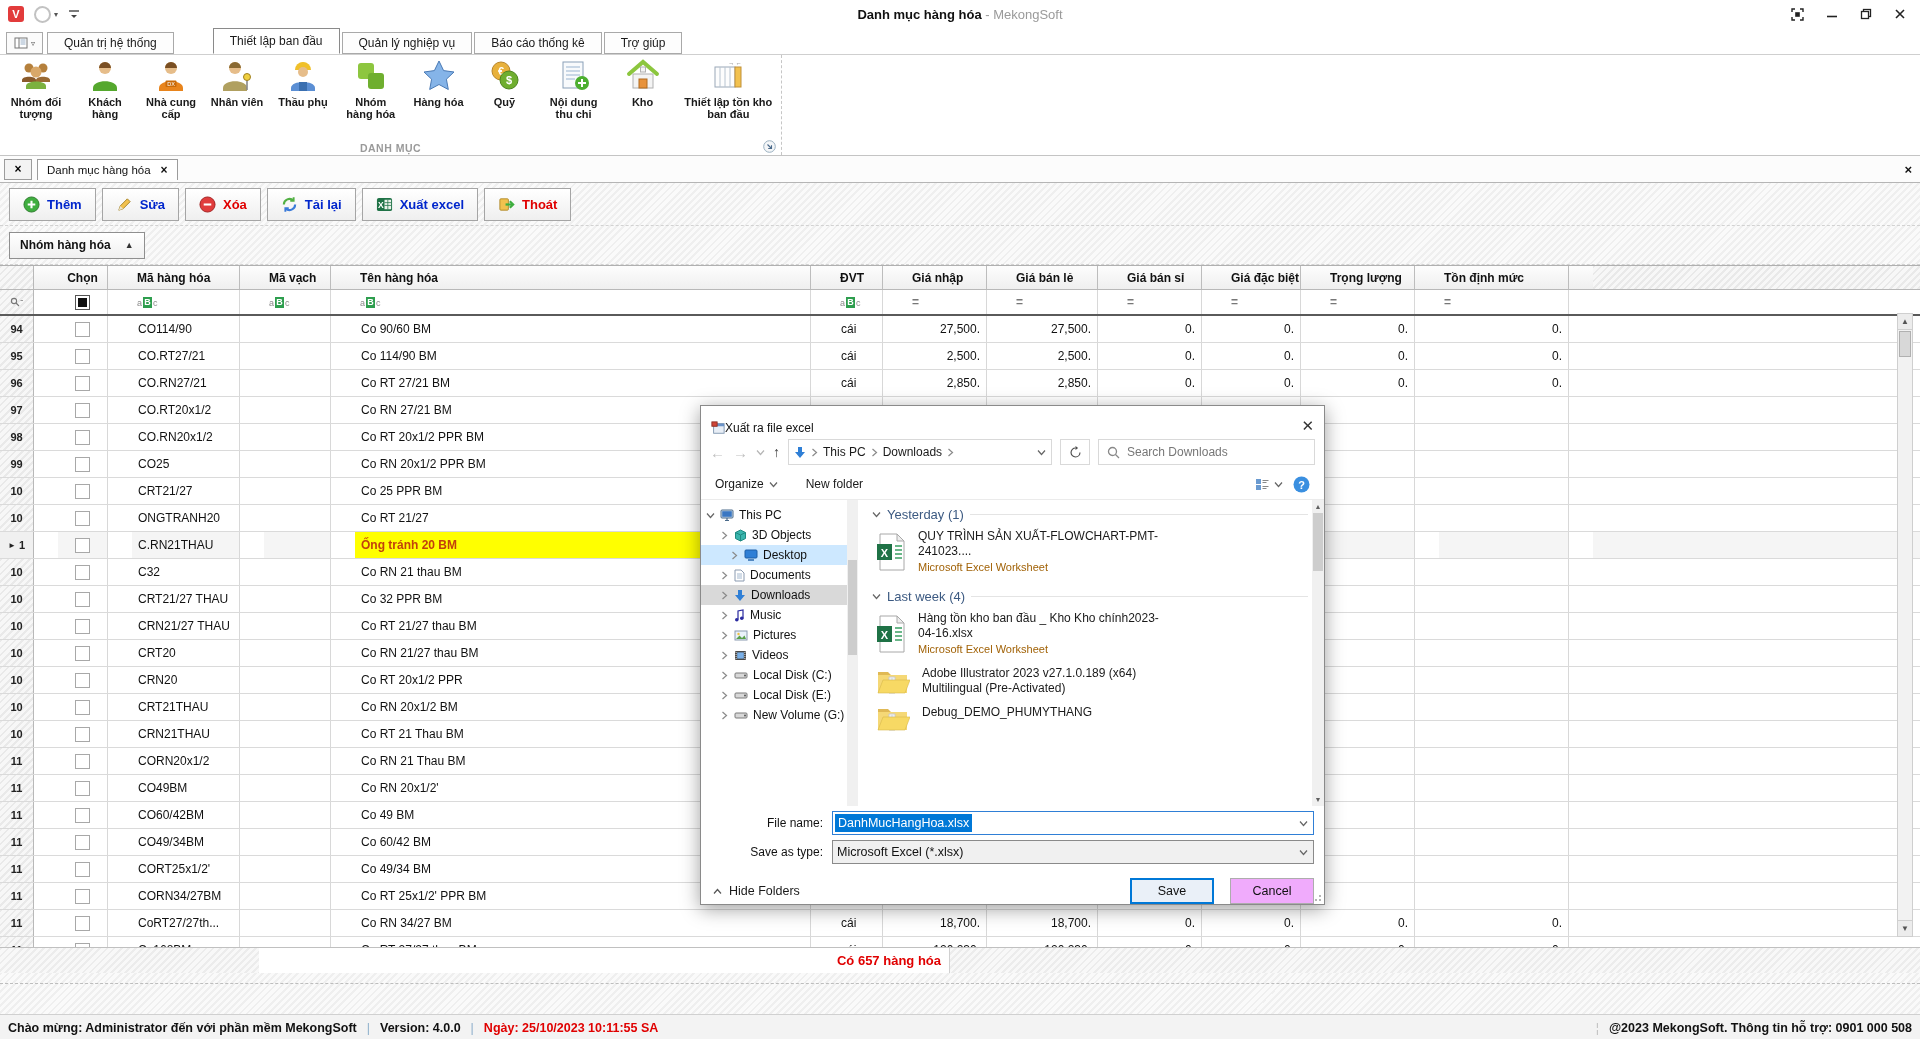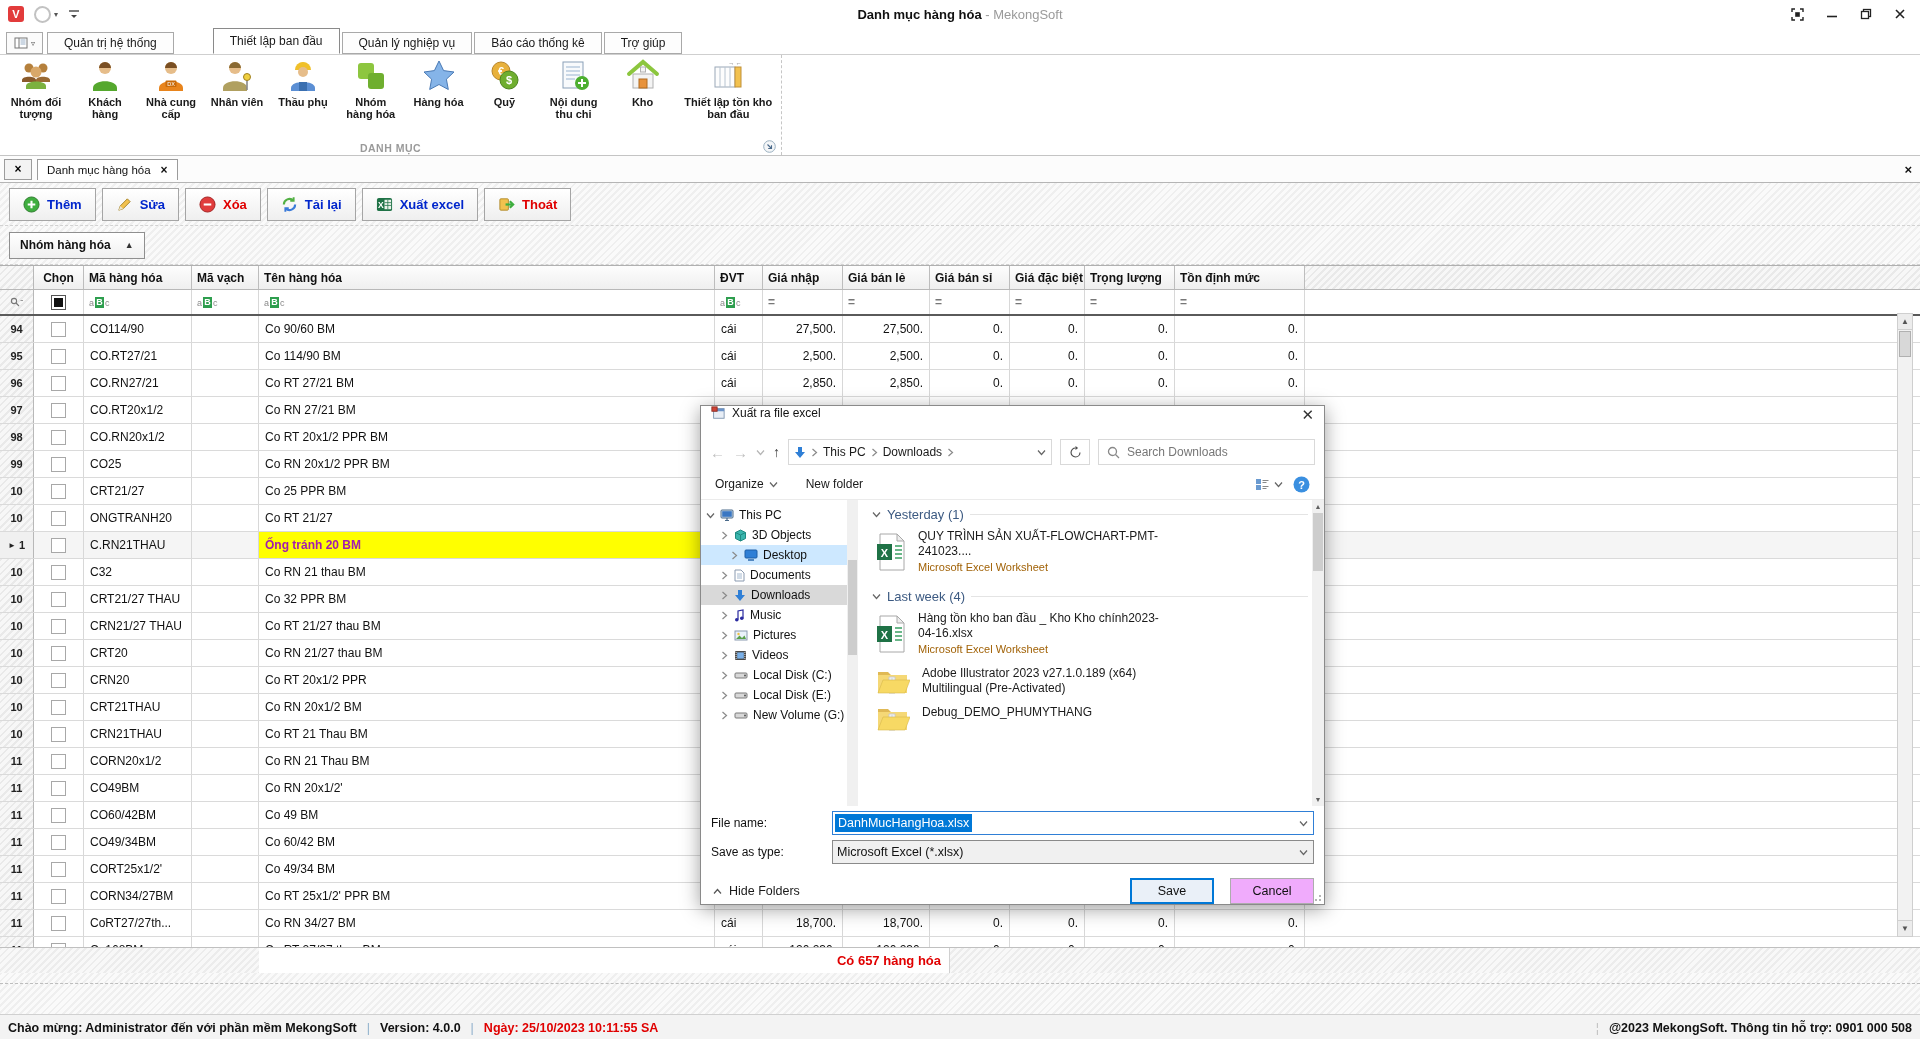--- a/index.html
+++ b/index.html
@@ -36,21 +36,21 @@
   .pagetitle{height:27px;line-height:27px;font-size:17px;font-weight:bold;color:#000;padding-left:9px;border:1px dashed #d2d2d2;border-left:none;border-right:none;background:repeating-linear-gradient(135deg,#f2f2f2 0px,#f2f2f2 2px,#fcfcfc 2px,#fcfcfc 5px);}
   .actions{height:42px;display:flex;align-items:center;gap:6px;padding-left:9px;border-bottom:1px dashed #d2d2d2;}
   .abtn{height:31px;border:1px solid #a5a5a5;background:linear-gradient(#ffffff,#efefef);display:flex;align-items:center;gap:7px;padding:0 13px;font-size:13px;font-weight:bold;cursor:pointer;}
   .abtn.blue{color:#0026cc;}
   .abtn.red{color:#e00000;}
   .grouprow{height:38px;display:flex;align-items:center;padding-left:9px;border-bottom:1px dashed #d2d2d2;}
   .groupbtn{height:25px;border:1px solid #8f8f8f;background:linear-gradient(#ffffff,#f0f0f0);display:flex;align-items:center;gap:14px;padding:0 10px;font-size:12px;font-weight:bold;color:#111;}
   .groupbtn .tri{font-size:9px;color:#333;}
   
   .grid{position:relative;height:707px;border-top:1px solid #b0b0b0;background:#fff;overflow:hidden;}
-  .grow,.ghead,.gfilter{display:flex;width:1920px;}
+  .grow,.ghead,.gfilter{display:flex;width:1920px;gap:24px;}
   .gc{box-sizing:border-box;border-right:1px solid #d8d8d8;overflow:hidden;white-space:nowrap;display:flex;align-items:center;}
   .ghead{height:23px;background:linear-gradient(#fdfdfd,#efefef);border-bottom:1px solid #b8b8b8;}
   .ghead .gc{font-size:12px;font-weight:bold;color:#111;padding-left:5px;border-right:1px solid #bdbdbd;}
   .gfilter{height:24px;background:#fff;border-bottom:2px solid #5a5a5a;}
   .gfilter .gc{padding-left:5px;}
   .grow{height:26px;border-bottom:1px solid #dadada;background:#fff;font-size:12px;color:#111;}
   .grow .gc{padding-left:6px;}
   .c-rowhead{width:34px;justify-content:center;padding-left:0!important;font-size:11px;font-weight:bold;color:#222;
      background:repeating-linear-gradient(135deg,#e9e9e9 0px,#e9e9e9 2px,#f7f7f7 2px,#f7f7f7 5px);border-right:1px solid #b8b8b8!important;}
   .c-chon{width:50px;justify-content:center;padding-left:0!important;}
@@ -67,39 +67,39 @@
   .c-filler{flex:1;border-right:none!important;}
   .ghead .c-filler{background:repeating-linear-gradient(135deg,#e9e9e9 0px,#e9e9e9 2px,#f7f7f7 2px,#f7f7f7 5px);}
   .num{justify-content:flex-end;padding-right:6px;padding-left:0!important;}
   .cb{width:13px;height:13px;border:1px solid #a8a8a8;background:#fff;}
   .cbf{width:13px;height:13px;border:1px solid #555;background:#fff;display:flex;}
   .cbf i{flex:1;margin:2px;background:#111;}
   .abc{display:inline-flex;align-items:flex-end;gap:1px;font-size:9px;color:#8a8a8a;font-style:normal;}
   .abc .b{background:#2e9e4e;color:#fff;width:9px;height:11px;display:inline-flex;align-items:center;justify-content:center;font-weight:bold;font-size:9px;}
   .eq{font-size:12px;font-weight:bold;color:#777;}
   .sel-row .gc{background:#f5f5f5;}
-  .sel-row .c-name{background:#ffff00;color:#a21caf;font-weight:bold;text-align:right;}
+  .sel-row .c-name{background:#ffff00;color:#c2410c;font-weight:bold;text-align:right;}
   .sel-row .c-rowhead{background:#f0f0f0;}
   .selarrow{font-size:8px;margin-right:3px;color:#222;}
   .partial{height:10px;overflow:hidden;border-bottom:none;}
   .gfooterwrap{position:absolute;left:0;top:681px;width:1920px;height:26px;background:repeating-linear-gradient(135deg,#ececec 0px,#ececec 2px,#f8f8f8 2px,#f8f8f8 5px);border-top:1px solid #c0c0c0;}
   .gfooter{position:absolute;left:259px;top:0;width:691px;height:25px;background:#fff;border-right:1px solid #d0d0d0;display:flex;align-items:center;justify-content:flex-end;padding-right:8px;box-sizing:border-box;font-size:13px;font-weight:bold;color:#e00000;}
   .gsb{position:absolute;right:7px;top:47px;width:16px;height:624px;background:#f2f2f2;border:1px solid #cfcfcf;box-sizing:border-box;}
   .gsb .arr{height:15px;display:flex;align-items:center;justify-content:center;font-size:8px;color:#555;background:#ececec;border-bottom:1px solid #cfcfcf;}
   .gsb .arr.b{position:absolute;bottom:0;left:0;right:0;border-top:1px solid #cfcfcf;border-bottom:none;}
   .gsb .thumb{height:24px;background:#d8d8d8;border:1px solid #b0b0b0;margin:1px;}
   
   .statusgap{height:10px;background:repeating-linear-gradient(135deg,#efefef 0px,#efefef 2px,#fafafa 2px,#fafafa 5px);border-bottom:1px dashed #bdbdbd;}
   .statusbar{height:26px;background:#f3f3f3;border-top:1px solid #d0d0d0;display:flex;align-items:center;font-size:12.5px;font-weight:bold;color:#111;padding:0 8px;}
   .statusbar .sep{color:#8fb0cc;margin:0 10px;font-weight:normal;}
   .statusbar .date{color:#e00000;}
   .statusbar .right{margin-left:auto;display:flex;align-items:center;}
   
   .dialog{position:absolute;left:700px;top:405px;width:625px;height:500px;background:#fff;border:1px solid #8a8a8a;box-shadow:0 4px 18px rgba(0,0,0,.38);z-index:10;display:flex;flex-direction:column;box-sizing:border-box;}
-  .dlg-title{height:29px;display:flex;align-items:flex-start;gap:7px;padding:0 10px;font-size:12px;color:#111;}
+  .dlg-title{height:29px;display:flex;align-items:flex-end;padding:0 10px;font-size:12px;color:#111;}
   .dlg-x{margin-left:auto;font-size:15px;color:#333;}
   .dlg-nav{height:34px;display:flex;align-items:center;gap:8px;padding:0 9px;}
   .nav-arr{font-size:15px;color:#c0c0c0;}
   .nav-up{font-size:14px;color:#3a3a3a;}
   .addr{width:264px;height:26px;border:1px solid #d9d9d9;display:flex;align-items:center;gap:5px;padding:0 5px;box-sizing:border-box;font-size:12px;color:#1a1a1a;}
   .addr .sp{flex:1;}
   .rfrbox{width:30px;height:26px;border:1px solid #d9d9d9;display:flex;align-items:center;justify-content:center;box-sizing:border-box;}
   .searchbox{flex:1;height:26px;border:1px solid #d9d9d9;display:flex;align-items:center;gap:7px;padding:0 8px;box-sizing:border-box;font-size:12px;color:#777;}
   .dlg-toolbar{height:30px;display:flex;align-items:center;gap:28px;padding:0 14px;border-bottom:1px solid #ebebeb;font-size:12px;color:#1a1a1a;}
   .dlg-toolbar .org{display:flex;align-items:center;gap:5px;}
@@ -119,21 +119,21 @@
   .fgroup .rule{flex:1;height:1px;background:#e4e4e4;}
   .fitem{display:flex;gap:12px;margin:3px 0 9px 4px;}
   .fitem .fname{font-size:12px;color:#1a1a1a;line-height:15px;width:250px;}
   .fitem .fmeta{font-size:11px;color:#a16207;line-height:16px;}
   .files-sb{position:absolute;right:0;top:0;bottom:0;width:12px;background:#f0f0f0;}
   .files-sb .arr{height:13px;display:flex;align-items:center;justify-content:center;font-size:7px;color:#606060;}
   .files-sb .arr.b{position:absolute;bottom:0;left:0;right:0;}
   .files-sb .thumb{height:58px;background:#cdcdcd;margin:0 1px;}
   .dlg-bottom{padding:5px 10px 0 10px;}
   .frow{display:flex;align-items:center;margin-bottom:5px;}
-  .frow .flab{width:112px;margin-right:9px;font-size:12px;color:#111;}
+  .frow .flab{width:112px;text-align:right;margin-right:9px;font-size:12px;color:#111;}
   .combo{flex:1;height:24px;border:1px solid #7a9ac8;display:flex;align-items:center;box-sizing:border-box;background:#fff;}
   .combo.fname-combo{border-color:#2f7fd6;}
   .combo .val{padding-left:4px;font-size:12.5px;color:#111;}
   .combo .val.selblue{background:#0078d7;color:#fff;padding:2px 3px;margin-left:2px;}
   .combo .chev{margin-left:auto;width:19px;display:flex;justify-content:center;}
   .combo.gray{background:#f0f0f0;border-color:#8a8a8a;}
   .dlg-footer{display:flex;align-items:center;padding:9px 10px 0 12px;}
   .hidef{display:flex;align-items:center;gap:7px;font-size:12.5px;color:#1a1a1a;}
   .dbtn{width:84px;height:26px;display:flex;align-items:center;justify-content:center;font-size:12.5px;color:#111;background:#f0abfc;border:1px solid #adadad;box-sizing:border-box;}
   .dbtn.primary{border:2px solid #0078d7;margin-left:auto;margin-right:16px;background:#eaf0f8;}

